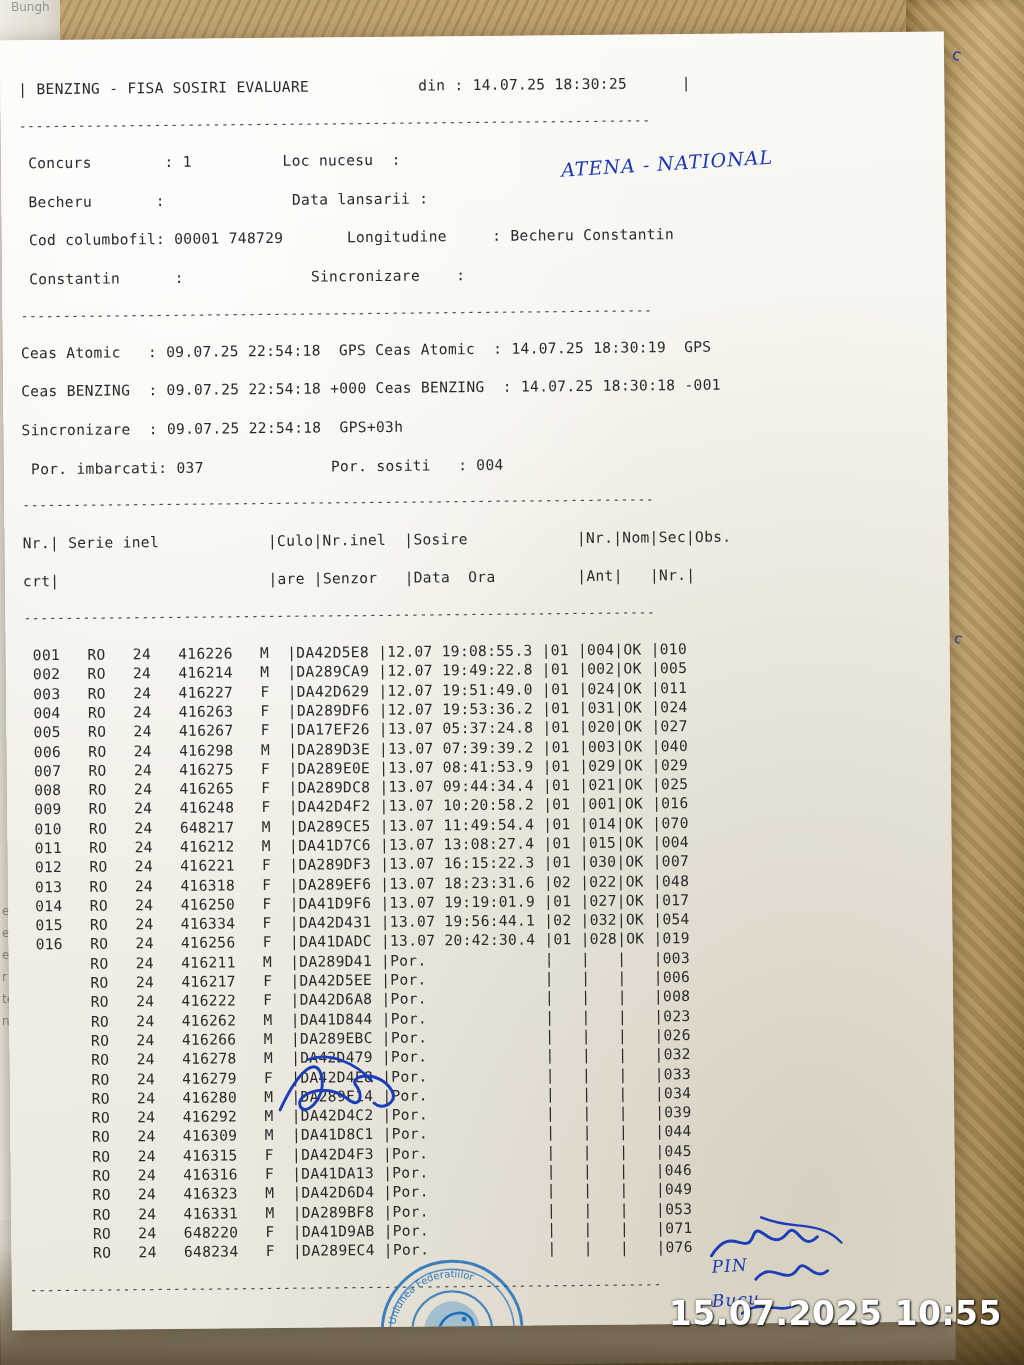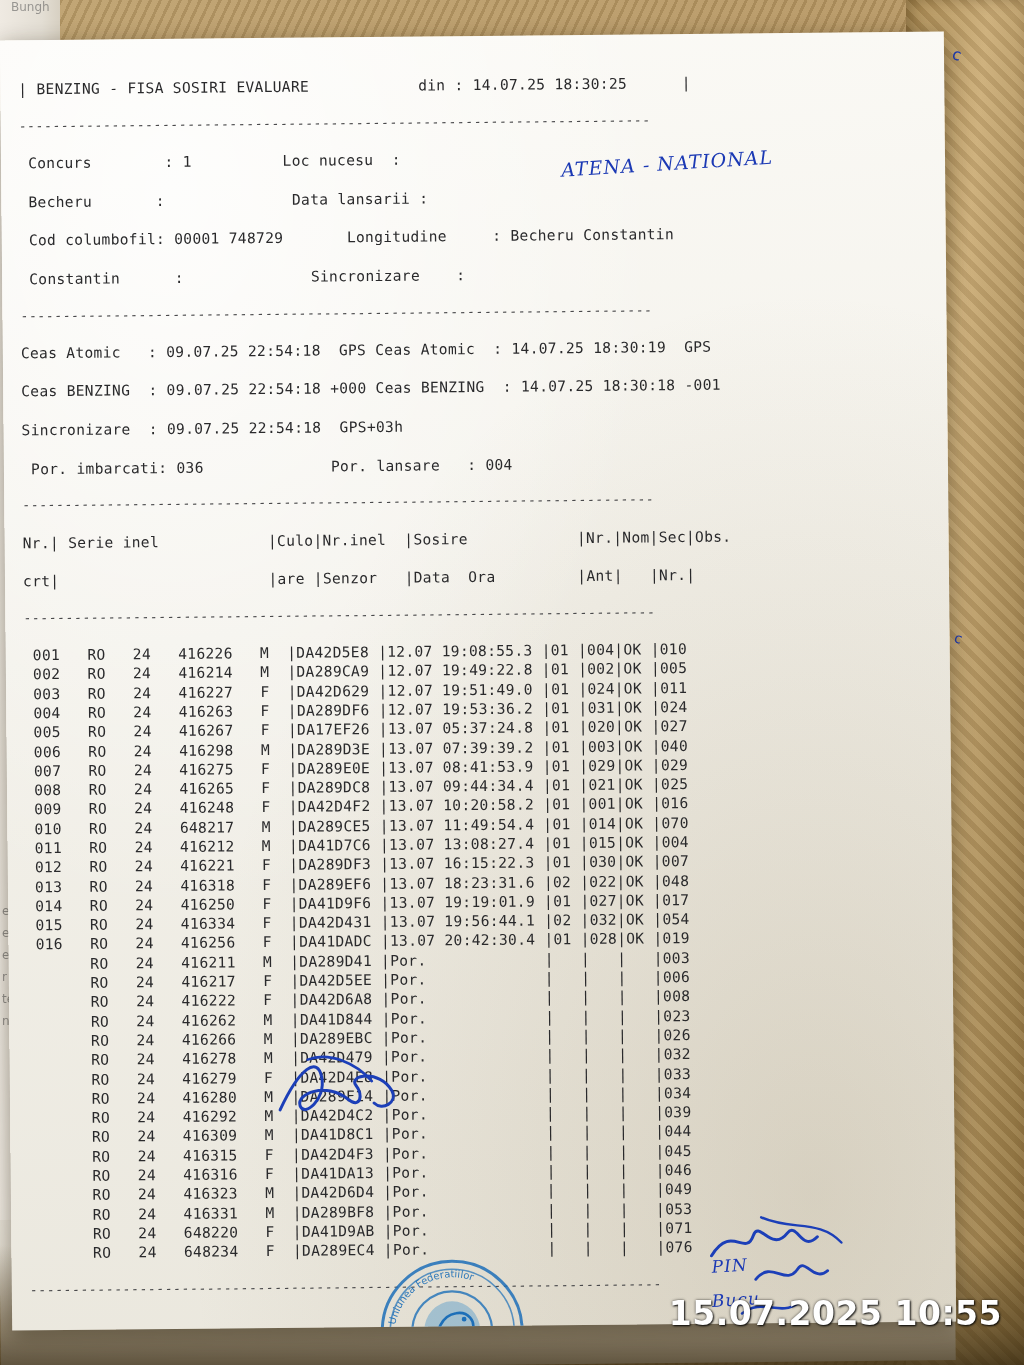--- a/index.html
+++ b/index.html
@@ -135,21 +135,21 @@
 <span class="row"><span>| BENZING - FISA SOSIRI EVALUARE</span>            <span>din :</span> <span>14.07.25 18:30:25</span>      <span>|</span></span>
 <span class="row hr">---------------------------------------------------------------------------</span>
 <span class="row"> <span>Concurs</span>        : <span>1</span>          <span>Loc nucesu</span>  :</span>
 <span class="row"> <span>Becheru</span>       :              <span>Data lansarii :</span></span>
 <span class="row"> <span>Cod columbofil:</span> <span>00001 748729</span>       <span>Longitudine</span>     : <span>Becheru Constantin</span></span>
 <span class="row"> <span>Constantin</span>      :              <span>Sincronizare</span>    :</span>
 <span class="row hr">---------------------------------------------------------------------------</span>
 <span class="row">Ceas Atomic   : 09.07.25 22:54:18  GPS Ceas Atomic  : 14.07.25 18:30:19  GPS</span>
 <span class="row">Ceas BENZING  : 09.07.25 22:54:18 +000 Ceas BENZING  : 14.07.25 18:30:18 -001</span>
 <span class="row">Sincronizare  : 09.07.25 22:54:18  GPS+03h</span>
-<span class="row"> <span>Por. imbarcati:</span> <span>036</span>              <span>Por. lansare</span>   : <span>004</span></span>
+<span class="row"> <span>Por. imbarcati:</span> <span>037</span>              <span>Por. sositi</span>   : <span>004</span></span>
 <span class="row hr">---------------------------------------------------------------------------</span>
 <span class="row">Nr.| Serie inel            |Culo|Nr.inel  |Sosire            |Nr.|Nom|Sec|Obs.</span>
 <span class="row">crt|                       |are |Senzor   |Data  Ora         |Ant|   |Nr.|</span>
 <span class="row hr">---------------------------------------------------------------------------</span>
 <span id="table-rows"><span class="row"> 001   RO   24   416226   M  |DA42D5E8 |12.07 19:08:55.3 |01 |004|OK |010</span><span class="row"> 002   RO   24   416214   M  |DA289CA9 |12.07 19:49:22.8 |01 |002|OK |005</span><span class="row"> 003   RO   24   416227   F  |DA42D629 |12.07 19:51:49.0 |01 |024|OK |011</span><span class="row"> 004   RO   24   416263   F  |DA289DF6 |12.07 19:53:36.2 |01 |031|OK |024</span><span class="row"> 005   RO   24   416267   F  |DA17EF26 |13.07 05:37:24.8 |01 |020|OK |027</span><span class="row"> 006   RO   24   416298   M  |DA289D3E |13.07 07:39:39.2 |01 |003|OK |040</span><span class="row"> 007   RO   24   416275   F  |DA289E0E |13.07 08:41:53.9 |01 |029|OK |029</span><span class="row"> 008   RO   24   416265   F  |DA289DC8 |13.07 09:44:34.4 |01 |021|OK |025</span><span class="row"> 009   RO   24   416248   F  |DA42D4F2 |13.07 10:20:58.2 |01 |001|OK |016</span><span class="row"> 010   RO   24   648217   M  |DA289CE5 |13.07 11:49:54.4 |01 |014|OK |070</span><span class="row"> 011   RO   24   416212   M  |DA41D7C6 |13.07 13:08:27.4 |01 |015|OK |004</span><span class="row"> 012   RO   24   416221   F  |DA289DF3 |13.07 16:15:22.3 |01 |030|OK |007</span><span class="row"> 013   RO   24   416318   F  |DA289EF6 |13.07 18:23:31.6 |02 |022|OK |048</span><span class="row"> 014   RO   24   416250   F  |DA41D9F6 |13.07 19:19:01.9 |01 |027|OK |017</span><span class="row"> 015   RO   24   416334   F  |DA42D431 |13.07 19:56:44.1 |02 |032|OK |054</span><span class="row"> 016   RO   24   416256   F  |DA41DADC |13.07 20:42:30.4 |01 |028|OK |019</span><span class="row">       RO   24   416211   M  |DA289D41 |Por.             |   |   |   |003</span><span class="row">       RO   24   416217   F  |DA42D5EE |Por.             |   |   |   |006</span><span class="row">       RO   24   416222   F  |DA42D6A8 |Por.             |   |   |   |008</span><span class="row">       RO   24   416262   M  |DA41D844 |Por.             |   |   |   |023</span><span class="row">       RO   24   416266   M  |DA289EBC |Por.             |   |   |   |026</span><span class="row">       RO   24   416278   M  |DA42D479 |Por.             |   |   |   |032</span><span class="row">       RO   24   416279   F  |DA42D4E8 |Por.             |   |   |   |033</span><span class="row">       RO   24   416280   M  |DA289F14 |Por.             |   |   |   |034</span><span class="row">       RO   24   416292   M  |DA42D4C2 |Por.             |   |   |   |039</span><span class="row">       RO   24   416309   M  |DA41D8C1 |Por.             |   |   |   |044</span><span class="row">       RO   24   416315   F  |DA42D4F3 |Por.             |   |   |   |045</span><span class="row">       RO   24   416316   F  |DA41DA13 |Por.             |   |   |   |046</span><span class="row">       RO   24   416323   M  |DA42D6D4 |Por.             |   |   |   |049</span><span class="row">       RO   24   416331   M  |DA289BF8 |Por.             |   |   |   |053</span><span class="row">       RO   24   648220   F  |DA41D9AB |Por.             |   |   |   |071</span><span class="row">       RO   24   648234   F  |DA289EC4 |Por.             |   |   |   |076</span></span>
 <span class="row hr">---------------------------------------------------------------------------</span>
 <span class="row"> </span>
 
 
 

